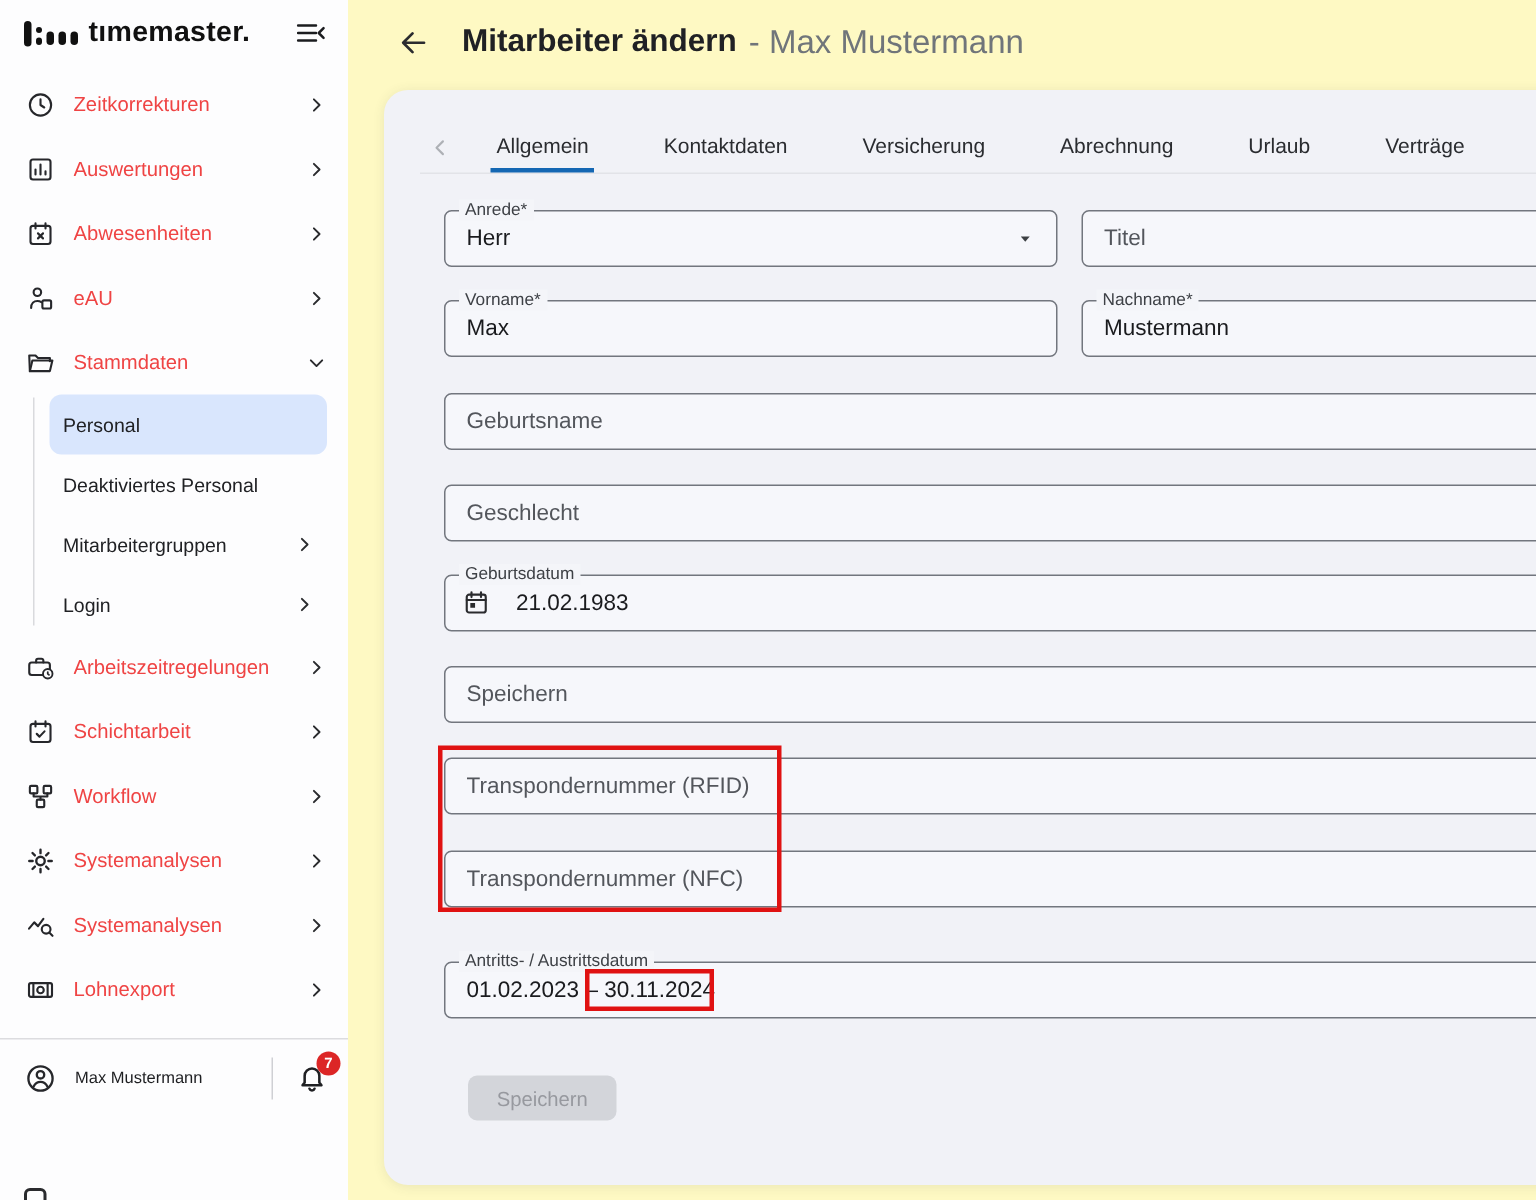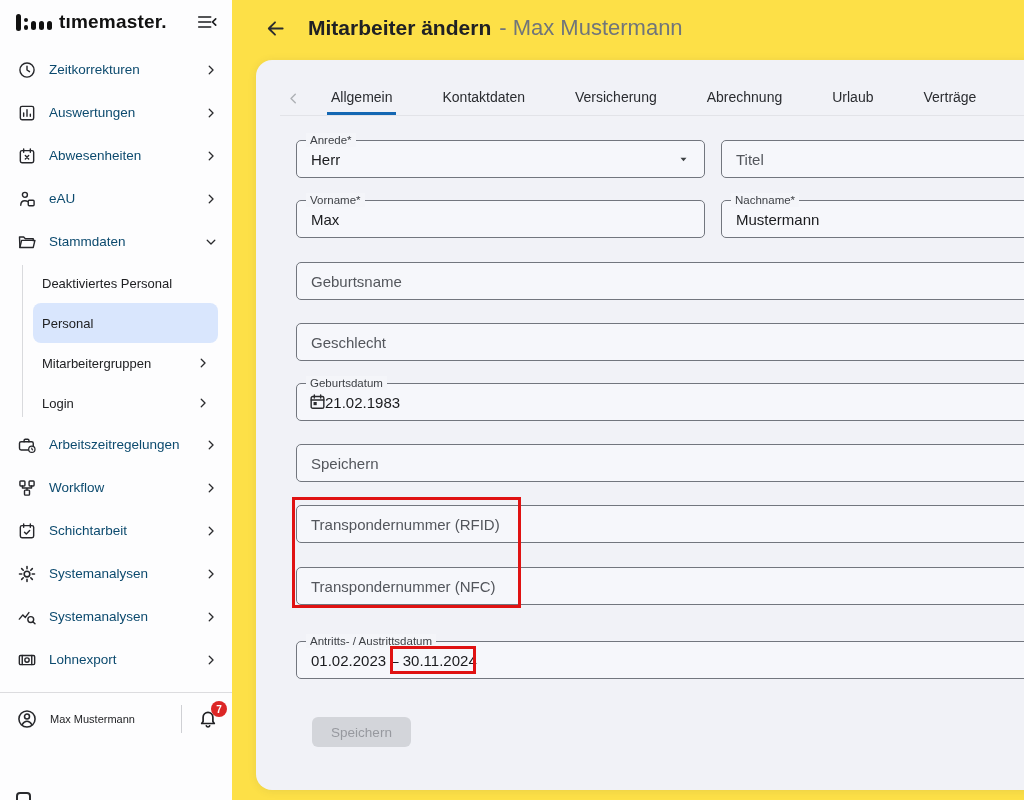--- a/index.html
+++ b/index.html
@@ -12,41 +12,41 @@
   .logo-mark { display:flex; align-items:flex-end; gap:2.5px; margin-right:7px; }
   .lm-bar { width:5px; height:17px; background:#111; border-radius:2.5px; position:relative; }
   .lm-colon { display:flex; flex-direction:column; gap:3px; margin-bottom:1px; }
   .lm-colon i { width:4.5px; height:4.5px; background:#111; border-radius:50%; display:block; }
   .lm-dots { display:flex; gap:2.5px; margin-bottom:1px; }
   .lm-dots i { width:5.5px; height:9px; background:#111; border-radius:3px; display:block; }
   .brand-name { font-size:19px; font-weight:bold; letter-spacing:.2px; color:#111; flex:1; }
   .nav { display:flex; flex-direction:column; padding-top:4px; }
   .nav-item { display:flex; align-items:center; height:43px; padding:0 14px 0 16px; cursor:pointer; }
   .nav-item .nicon { width:21px; height:21px; display:flex; align-items:center; justify-content:center; margin-right:12px; flex:none; }
-  .nav-item .nlabel { font-size:13.5px; color:#0c4a6e; flex:1; white-space:nowrap; overflow:hidden; }
+  .nav-item .nlabel { font-size:13.5px; color:#ef4444; flex:1; white-space:nowrap; overflow:hidden; }
   .nav-item .nchev { flex:none; display:flex; }
   .subtree { position:relative; display:flex; flex-direction:column; }
   .subtree:before { content:""; position:absolute; left:22px; top:2px; bottom:6px; width:1px; background:#d9dadd; }
   .sub-item { display:flex; align-items:center; height:40px; margin:0 14px 0 33px; padding:0 8px 0 9px; border-radius:8px; cursor:pointer; }
   .sub-item .nlabel { font-size:13px; color:#202124; flex:1; white-space:nowrap; }
   .sub-item.active { background:#d9e6fd; }
   .sub-item .nchev { flex:none; display:flex; }
   .side-divider { height:1px; background:#dcdcdf; margin:11px 0 0 0; }
   .user-row { display:flex; align-items:center; height:52px; padding:0 12px 0 16px; }
   .user-row .nicon { width:22px; height:22px; margin-right:12px; display:flex; }
   .user-row .uname { font-size:11px; color:#1d1e21; flex:1; }
   .u-divider { width:1px; height:28px; background:#cfd0d4; margin-right:14px; }
   .bell-wrap { position:relative; width:24px; height:24px; cursor:pointer; }
   .badge { position:absolute; top:-6px; right:-7px; min-width:16px; height:16px; border-radius:8px;
     background:#dc2626; color:#fff; font-size:10px; font-weight:bold; display:flex; align-items:center; justify-content:center; padding:0 3px; }
   .partial-icon { position:absolute; left:16px; top:792px; width:15px; height:16px;
     border:2px solid #2a2b2e; border-radius:4px; }
 
   
-  .main { position:absolute; left:232px; top:0; right:0; bottom:0; background:#fde047; }
+  .main { position:absolute; left:232px; top:0; right:0; bottom:0; background:#fef9c3; }
   .page-header { display:flex; align-items:center; height:56px; padding-left:30px; }
   .back-btn { width:26px; height:26px; display:flex; align-items:center; justify-content:center; cursor:pointer; margin-right:20px; }
   .page-title { font-size:21px; font-weight:600; color:#202124; }
   .page-subtitle { font-size:22px; color:#70757a; margin-left:8px; }
 
   .card { position:absolute; left:24px; top:60px; width:900px; height:730px;
     background:#f1f2f7; border-radius:16px; box-shadow:0 1px 8px rgba(60,64,67,.10); }
 
   .tabs { position:absolute; left:24px; right:-110px; top:22px; height:34px;
     display:flex; align-items:stretch; border-bottom:1px solid #e2e3e8; }
@@ -54,21 +54,21 @@
   .tab { display:flex; align-items:center; padding:0 4px; margin:0 21px; font-size:14px; color:#2a2c30;
     white-space:nowrap; cursor:pointer; border-bottom:3px solid transparent; }
   .tab.active { border-bottom-color:#1467b3; }
 
   .field { position:absolute; height:38px; background:#f6f7fb; border:1px solid #72767e; border-radius:5px; cursor:text; }
   .flabel { position:absolute; top:-8px; left:9px; padding:0 4px; font-size:11.5px; color:#3e4146; background:#f4f5f9; line-height:14px; }
   .fvalue { position:absolute; left:14px; top:50%; transform:translateY(-50%); font-size:15px; color:#1a1b1e; white-space:nowrap; }
   .fplaceholder { position:absolute; left:14px; top:50%; transform:translateY(-50%); font-size:15px; color:#53565c; white-space:nowrap; }
   .fcaret { position:absolute; right:14px; top:50%; transform:translateY(-50%); display:flex; cursor:pointer; }
   .ficon { position:absolute; left:11px; top:50%; transform:translateY(-50%); display:flex; cursor:pointer; }
-  .fvalue.with-icon { left:28px; }
+  .fvalue.with-icon { left:47px; }
 
   .annotation { position:absolute; border:3px solid #e01212; pointer-events:none; }
 
   .save-btn { position:absolute; left:56px; top:657px; width:99px; height:30px; border:none; border-radius:6px;
     background:#d3d5da; color:#97999f; font-size:13.5px; font-family:inherit; cursor:default; }
 
   svg { display:block; }
 </style>
 </head>
 <body>
@@ -169,25 +169,25 @@
         </span>
       <span class="nlabel">Stammdaten</span>
       <span class="nchev">
           <svg viewBox="0 0 24 24" width="14" height="14" fill="none" stroke="#2a2b2e" stroke-width="2.2" stroke-linecap="round" stroke-linejoin="round">
             <path d="M5.5 9l6.5 6.5L18.5 9"></path>
           </svg>
         </span>
     </div>
 
     <div class="subtree">
+      <div class="sub-item active">
+        <span class="nlabel">Personal</span>
+      </div>
       <div class="sub-item">
         <span class="nlabel">Deaktiviertes Personal</span>
-      </div>
-      <div class="sub-item active">
-        <span class="nlabel">Personal</span>
       </div>
       <div class="sub-item">
         <span class="nlabel">Mitarbeitergruppen</span>
         <span class="nchev">
             <svg viewBox="0 0 24 24" width="14" height="14" fill="none" stroke="#2a2b2e" stroke-width="2.2" stroke-linecap="round" stroke-linejoin="round">
               <path d="M9 5.5l6.5 6.5L9 18.5"></path>
             </svg>
           </span>
       </div>
       <div class="sub-item">
@@ -213,43 +213,43 @@
       <span class="nchev">
           <svg viewBox="0 0 24 24" width="14" height="14" fill="none" stroke="#2a2b2e" stroke-width="2.2" stroke-linecap="round" stroke-linejoin="round">
             <path d="M9 5.5l6.5 6.5L9 18.5"></path>
           </svg>
         </span>
     </div>
 
     <div class="nav-item">
       <span class="nicon">
           <svg viewBox="0 0 24 24" width="20" height="20" fill="none" stroke="#26272b" stroke-width="1.7" stroke-linecap="round" stroke-linejoin="round">
+            <rect x="4" y="5.5" width="16" height="14.5" rx="2"></rect>
+            <path d="M8 3.5v4M16 3.5v4"></path>
+            <path d="M9 13.5l2.2 2.2 4-4.2"></path>
+          </svg>
+        </span>
+      <span class="nlabel">Schichtarbeit</span>
+      <span class="nchev">
+          <svg viewBox="0 0 24 24" width="14" height="14" fill="none" stroke="#2a2b2e" stroke-width="2.2" stroke-linecap="round" stroke-linejoin="round">
+            <path d="M9 5.5l6.5 6.5L9 18.5"></path>
+          </svg>
+        </span>
+    </div>
+
+    <div class="nav-item">
+      <span class="nicon">
+          <svg viewBox="0 0 24 24" width="20" height="20" fill="none" stroke="#26272b" stroke-width="1.7" stroke-linecap="round" stroke-linejoin="round">
             <rect x="3.5" y="3.5" width="6" height="6" rx="1"></rect>
             <rect x="14.5" y="3.5" width="6" height="6" rx="1"></rect>
             <rect x="9" y="14.5" width="6" height="6" rx="1"></rect>
             <path d="M6.5 9.5v2.5h11V9.5M12 12v2.5"></path>
           </svg>
         </span>
       <span class="nlabel">Workflow</span>
-      <span class="nchev">
-          <svg viewBox="0 0 24 24" width="14" height="14" fill="none" stroke="#2a2b2e" stroke-width="2.2" stroke-linecap="round" stroke-linejoin="round">
-            <path d="M9 5.5l6.5 6.5L9 18.5"></path>
-          </svg>
-        </span>
-    </div>
-
-    <div class="nav-item">
-      <span class="nicon">
-          <svg viewBox="0 0 24 24" width="20" height="20" fill="none" stroke="#26272b" stroke-width="1.7" stroke-linecap="round" stroke-linejoin="round">
-            <rect x="4" y="5.5" width="16" height="14.5" rx="2"></rect>
-            <path d="M8 3.5v4M16 3.5v4"></path>
-            <path d="M9 13.5l2.2 2.2 4-4.2"></path>
-          </svg>
-        </span>
-      <span class="nlabel">Schichtarbeit</span>
       <span class="nchev">
           <svg viewBox="0 0 24 24" width="14" height="14" fill="none" stroke="#2a2b2e" stroke-width="2.2" stroke-linecap="round" stroke-linejoin="round">
             <path d="M9 5.5l6.5 6.5L9 18.5"></path>
           </svg>
         </span>
     </div>
 
     <div class="nav-item">
       <span class="nicon">
           <svg viewBox="0 0 24 24" width="20" height="20" fill="none" stroke="#26272b" stroke-width="1.9" stroke-linecap="round" stroke-linejoin="round">

